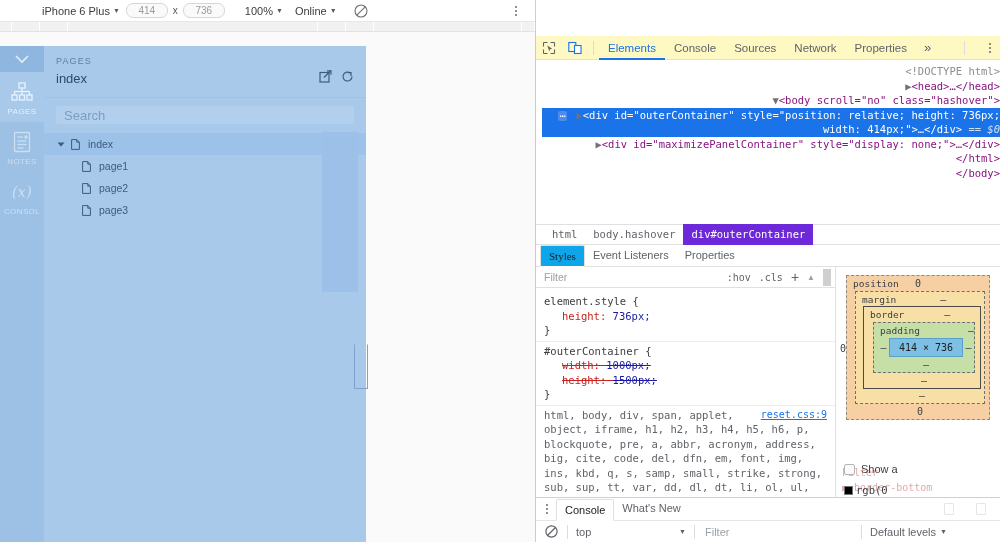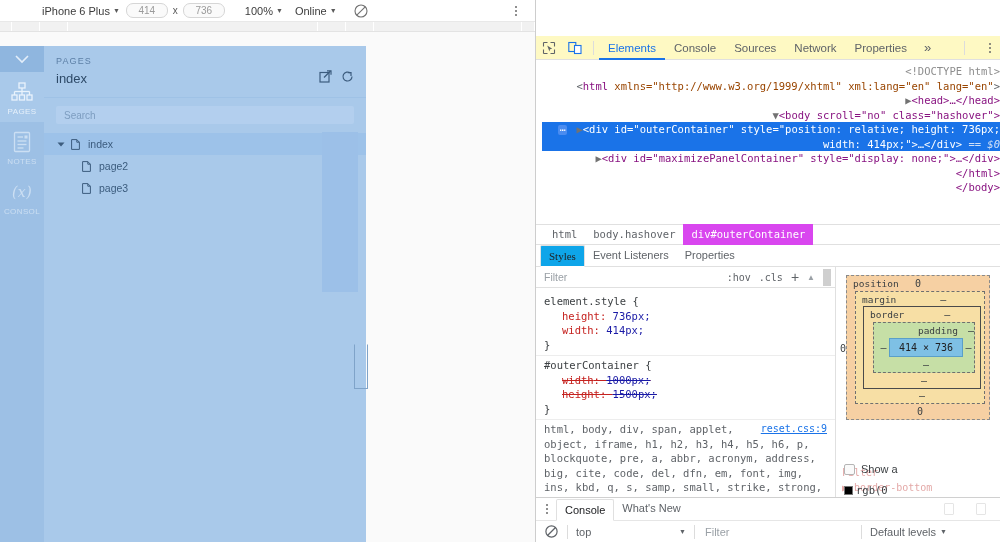--- a/index.html
+++ b/index.html
@@ -56,21 +56,21 @@
 
   .pages-panel { flex: 1; display: flex; flex-direction: column; position: relative; }
   .pp-head { padding: 10px 12px 6px 12px; }
   .pp-kicker { font-size: 9px; letter-spacing: 1.1px; color: #5c7fa6; }
   .pp-titlerow { display: flex; align-items: center; margin-top: 3px; }
   .pp-title { font-size: 13px; color: #2e4a68; }
   .pp-actions { margin-left: auto; display: flex; gap: 9px; align-items: center; }
   .pp-divider { height: 1px; background: #9fc2e6; margin: 4px 0 0; }
   .pp-search {
     margin: 8px 12px 0; height: 18px; background: #b3cfee; border-radius: 2px;
-    display: flex; align-items: center; padding: 0 8px; font-size: 10px; color: #7d9dc0;
+    display: flex; align-items: center; padding: 0 8px; font-size: 13px; color: #7d9dc0;
   }
   .tree { margin-top: 9px; font-size: 10.5px; color: #3c5c7e; }
   .tree-row { display: flex; align-items: center; gap: 6px; height: 22px; padding-left: 12px; }
   .tree-row.sel { background: #9dc2e9; }
   .tree-row.child { padding-left: 38px; }
   .tw { width: 9px; display: flex; justify-content: center; }
   .tw svg { display: block; }
   .fileico { width: 11px; display: flex; }
   .emu-handle {
     position: absolute; left: 354px; top: 322px; width: 14px; height: 45px;
@@ -119,21 +119,21 @@
     font-size: 9px; line-height: 8px; padding: 1px 2px; vertical-align: middle;
   }
   .dl.sel .ellipsis-btn { background: #4a8cf0; color: #ffffff; }
 
   .crumbs {
     height: 21px; display: flex; align-items: center; border-top: 1px solid #e0e0e0;
     border-bottom: 1px solid #e0e0e0; font-size: 10.5px; color: #5f6368; padding-left: 8px; gap: 0;
     font-family: "DejaVu Sans Mono", monospace;
   }
   .crumb { padding: 0 8px; height: 21px; line-height: 21px; }
-  .crumb.active { background: #d946ef; color: #ffffff; }
+  .crumb.active { background: #6d28d9; color: #ffffff; }
 
   .style-tabs {
     height: 22px; display: flex; align-items: center; border-bottom: 1px solid #e0e0e0;
     font-size: 11px; color: #5f6368; padding-left: 4px;
   }
   .st { padding: 0 8px; height: 22px; line-height: 21px; white-space: nowrap; }
   .st.active { border: 1px solid #e0e0e0; border-bottom: 1px solid #ffffff; border-radius: 2px 2px 0 0; background: #0ea5e9; color: #202124; margin-bottom: -1px; font-family: Liberation Serif, serif; }
 
   .style-body { flex: 1; display: flex; min-height: 0; }
   .style-left { width: 300px; display: flex; flex-direction: column; border-right: 1px solid #e0e0e0; min-width: 0; }
@@ -349,20 +349,29 @@
                     <polygon points="0.5,2.5 7.5,2.5 4,6.5" fill="#3c5c7e"></polygon>
                   </svg>
               </span>
               <span class="fileico">
                 <svg width="9" height="11" viewBox="0 0 9 11">
                     <path d="M0.6 0.6h5.2l2.6 2.6v7.2H0.6z" fill="none" stroke="#3c5c7e" stroke-width="1"></path>
                     <polyline points="5.8,0.6 5.8,3.2 8.4,3.2" fill="none" stroke="#3c5c7e" stroke-width="1"></polyline>
                   </svg>
               </span>
               <span>index</span>
+            </div>
+            <div class="tree-row child">
+              <span class="fileico">
+                <svg width="9" height="11" viewBox="0 0 9 11">
+                    <path d="M0.6 0.6h5.2l2.6 2.6v7.2H0.6z" fill="none" stroke="#3c5c7e" stroke-width="1"></path>
+                    <polyline points="5.8,0.6 5.8,3.2 8.4,3.2" fill="none" stroke="#3c5c7e" stroke-width="1"></polyline>
+                  </svg>
+              </span>
+              <span>page1</span>
             </div>
             <div class="tree-row child">
               <span class="fileico">
                 <svg width="9" height="11" viewBox="0 0 9 11">
                     <path d="M0.6 0.6h5.2l2.6 2.6v7.2H0.6z" fill="none" stroke="#3c5c7e" stroke-width="1"></path>
                     <polyline points="5.8,0.6 5.8,3.2 8.4,3.2" fill="none" stroke="#3c5c7e" stroke-width="1"></polyline>
                   </svg>
               </span>
               <span>page2</span>
             </div>
@@ -411,21 +420,20 @@
       <span class="dt-vsep"></span>
       <div class="dt-right-kebab">
           <i></i>
           <i></i>
           <i></i>
         </div>
     </div>
 
     <div class="dom-tree">
       <div class="dl"><span class="cmt">&lt;!DOCTYPE html&gt;</span></div>
-      <div class="dl"><span class="pun">&lt;</span><span class="tag">html</span><span class="attr"> xmlns="http://www.w3.org/1999/xhtml" xml:lang="en" lang="en"</span><span class="pun">&gt;</span></div>
       <div class="dl"><span class="arrow">▶</span><span class="tag">&lt;head&gt;…&lt;/head&gt;</span></div>
       <div class="dl"><span class="arrow open">▼</span><span class="tag">&lt;body scroll="no" class="hashover"&gt;</span></div>
       <div class="dl sel"><span class="ellipsis-btn">⋯</span> <span class="arrow">▶</span><span>&lt;div id="outerContainer" style="</span><span>position: relative; height: 736px; width: 414px;</span><span>"&gt;…&lt;/div&gt;</span> <span class="dollar">== $0</span></div>
       <div class="dl" style="padding-left:18px"><span class="arrow">▶</span><span class="tag">&lt;div id="maximizePanelContainer" style="display: none;"&gt;…&lt;/div&gt;</span></div>
       <div class="dl" style="padding-left:12px"><span class="tag">&lt;/html&gt;</span></div>
       <div class="dl" style="padding-left:18px"><span class="tag">&lt;/body&gt;</span></div>
     </div>
 
     <div class="crumbs">
       <div class="crumb">html</div>
@@ -449,21 +457,20 @@
           <span class="fr-btn">.cls</span>
           <span class="fr-plus">+</span>
           <span class="fr-up">▲</span>
           <span class="fr-scroll"></span>
         </div>
 
         <div class="css-pane">
           <div class="rule">
             <div class="sel-name">element.style {</div>
             <span class="prop"><span>height</span>: <span class="pval">736px;</span></span>
-            <span class="prop"><span>width</span>: <span class="pval">414px;</span></span>
             <div class="sel-name">}</div>
           </div>
 
           <div class="rule">
             <div class="sel-name">#outerContainer {</div>
             <span class="prop strike"><span>width</span>: <span class="pval">1000px;</span></span>
             <span class="prop strike"><span>height</span>: <span class="pval">1500px;</span></span>
             <div class="sel-name">}</div>
           </div>
 
@@ -490,21 +497,21 @@
                 <span class="bm-dash" style="margin-left:34px">–</span>
               </div>
 
               <div class="bm-border">
                 <div class="bm-row" style="justify-content:flex-start">
                   <span class="bm-lbl">border</span>
                   <span class="bm-dash" style="margin-left:30px">–</span>
                 </div>
 
                 <div class="bm-padding">
-                  <div class="bm-row" style="justify-content:flex-end">
+                  <div class="bm-row" style="justify-content:space-between">
                     <span class="bm-lbl">padding</span>
                     <span class="bm-dash">–</span>
                   </div>
                   <div class="bm-center-row">
                     <span class="bm-side bm-dash">–</span>
                     <div class="bm-content">414 × 736</div>
                     <span class="bm-side bm-dash">–</span>
                   </div>
                   <div class="bm-row">
                       <span class="bm-dash">–</span>

